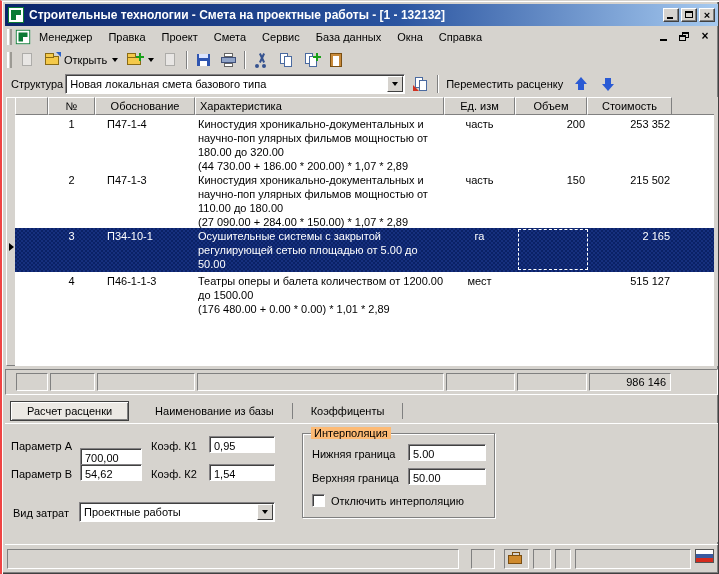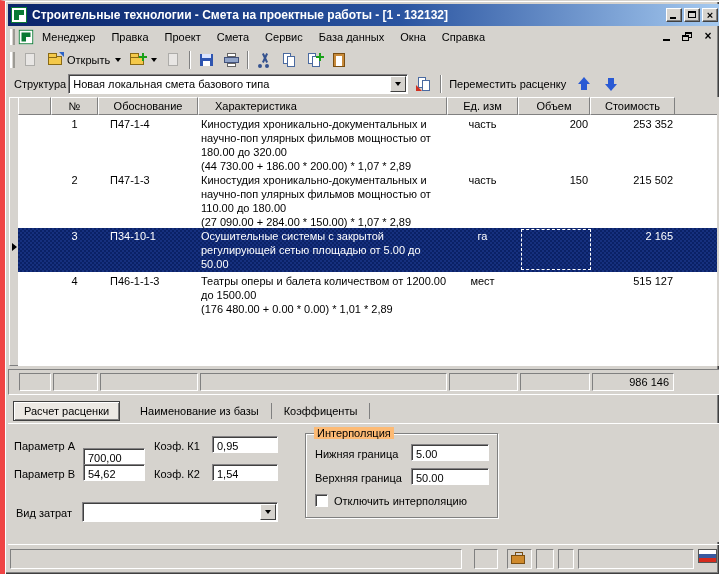--- a/index.html
+++ b/index.html
@@ -1,18 +1,18 @@
 <!DOCTYPE html>
 <html><head>
 <meta charset="utf-8">
 <style>
   html,body{margin:0;padding:0;background:#555;}
   *{box-sizing:border-box;font-family:"Liberation Sans",sans-serif;}
   .screen{position:relative;width:719px;height:574px;background:#d6d3ce;
-    border-top:1px solid #d6d3ce;border-left:5px solid #ef4444;
+    border-top:1px solid #d6d3ce;border-left:2px solid #ef4444;
     box-shadow:inset 1px 1px 0 #fff, inset -1px -1px 0 #404040, inset -2px -2px 0 #808080;
     overflow:hidden;font-size:11px;color:#000;}
   .field{background:#fff;border:1px solid;border-color:#848284 #fff #fff #848284;box-shadow:inset 1px 1px 0 #404040;
     padding:2px 3px 0 4px;font-size:11px;line-height:13px;}
   input.field{outline:none;}
   
   .titlebar{position:absolute;left:3px;top:3px;width:713px;height:22px;
     background:linear-gradient(90deg,#0a246a 0%,#2a54a0 55%,#a6caf0 100%);
     display:flex;align-items:center;padding:0 3px;}
   .title-text{color:#fff;font-weight:bold;font-size:12px;margin-left:5px;flex:1;white-space:nowrap;overflow:hidden;}
@@ -96,21 +96,21 @@
     background-size:4px 4px;background-position:0 0,2px 2px;}
   .focus-cell{position:absolute;border:1px dashed #fff;}
   
   .totals{position:absolute;left:3px;top:368px;width:713px;height:26px;background:#d6d3ce;
     border:1px solid;border-color:#808080 #fff #fff #808080;}
   .tot-box{position:absolute;top:3px;height:18px;background:#d6d3ce;
     border:1px solid;border-color:#808080 #fff #fff #808080;
     font-size:11px;line-height:16px;text-align:right;padding-right:4px;}
   
   .tabbar{position:absolute;left:3px;top:398px;width:713px;height:24px;display:flex;align-items:center;}
-  .tab{position:relative;padding:3px 10px;font-size:11px;white-space:nowrap;}
+  .tab{position:relative;padding:3px 16px;font-size:11px;white-space:nowrap;}
   .tab.active{background:#ece9e4;border:1px solid #404040;box-shadow:inset 1px 1px 0 #fff,inset -1px -1px 0 #808080;margin-left:5px;}
   .tab-sep{width:1px;height:16px;background:#808080;margin:0 2px;}
   
   .panel{position:absolute;left:3px;top:422px;width:713px;height:119px;background:#d6d3ce;border-top:1px solid #fff;}
   .flabel{position:absolute;font-size:11px;white-space:nowrap;}
   .finput{position:absolute;height:17px;}
   .groupbox{position:absolute;left:297px;top:9px;width:193px;height:85px;border:1px solid #808080;
     box-shadow:inset 1px 1px 0 #fff, 1px 1px 0 #fff;}
   .group-title{position:absolute;left:8px;top:-7px;background:#fdba74;padding:0 3px;font-size:11px;}
   .checkbox{position:absolute;width:13px;height:13px;background:#fff;border:1px solid;border-color:#848284 #fff #fff #848284;box-shadow:inset 1px 1px 0 #404040;}
@@ -269,21 +269,21 @@
   </div>
 
   <div class="grid">
     <div class="indicator-strip">
       <div class="row-arrow"></div>
     </div>
 
     <div class="hdr" style="left:10px;width:33px;"></div>
     <div class="hdr" style="left:43px;width:47px;">№</div>
     <div class="hdr" style="left:90px;width:100px;">Обоснование</div>
-    <div class="hdr" style="left:190px;width:249px;justify-content:flex-start;padding-left:16px;">Характеристика</div>
+    <div class="hdr" style="left:190px;width:249px;justify-content:flex-start;padding-left:4px;">Характеристика</div>
     <div class="hdr" style="left:439px;width:71px;">Ед. изм</div>
     <div class="hdr" style="left:510px;width:72px;">Объем</div>
     <div class="hdr" style="left:582px;width:85px;">Стоимость</div>
     <div style="position:absolute;left:667px;top:0;width:42px;height:18px;background:#d6d3ce;border-bottom:1px solid #808080;"></div>
 
     <div class="rows">
 
       <div class="row" style="top:1px;height:56px;">
         <div class="cell" style="left:33px;width:47px;text-align:center;">1</div>
         <div class="cell" style="left:92px;">П47-1-4</div>
@@ -375,20 +375,21 @@
       <div class="flabel" style="left:9px;top:14px;">Нижняя граница</div>
       <input class="field finput" style="left: 105px; top: 10px; width: 78px;" value="5.00">
       <div class="flabel" style="left:9px;top:38px;">Верхняя граница</div>
       <input class="field finput" style="left: 105px; top: 34px; width: 78px;" value="50.00">
       <div class="checkbox" style="left:9px;top:60px;"></div>
       <div class="flabel" style="left:28px;top:61px;">Отключить интерполяцию</div>
     </div>
 
     <div class="flabel" style="left:8px;top:83px;">Вид затрат</div>
     <div class="combo" style="position:absolute;left:74px;top:78px;width:196px;height:20px;">
+      <div class="combo-text">Проектные работы</div>
       <div class="combo-btn">
           <div class="caret" style="margin:0;"></div>
         </div>
     </div>
   </div>
 
   <div class="statusbar">
     <div class="sb-panel" style="left:2px;width:452px;"></div>
     <div class="sb-panel" style="left:466px;width:24px;"></div>
     <div class="sb-panel" style="left:499px;width:25px;">

